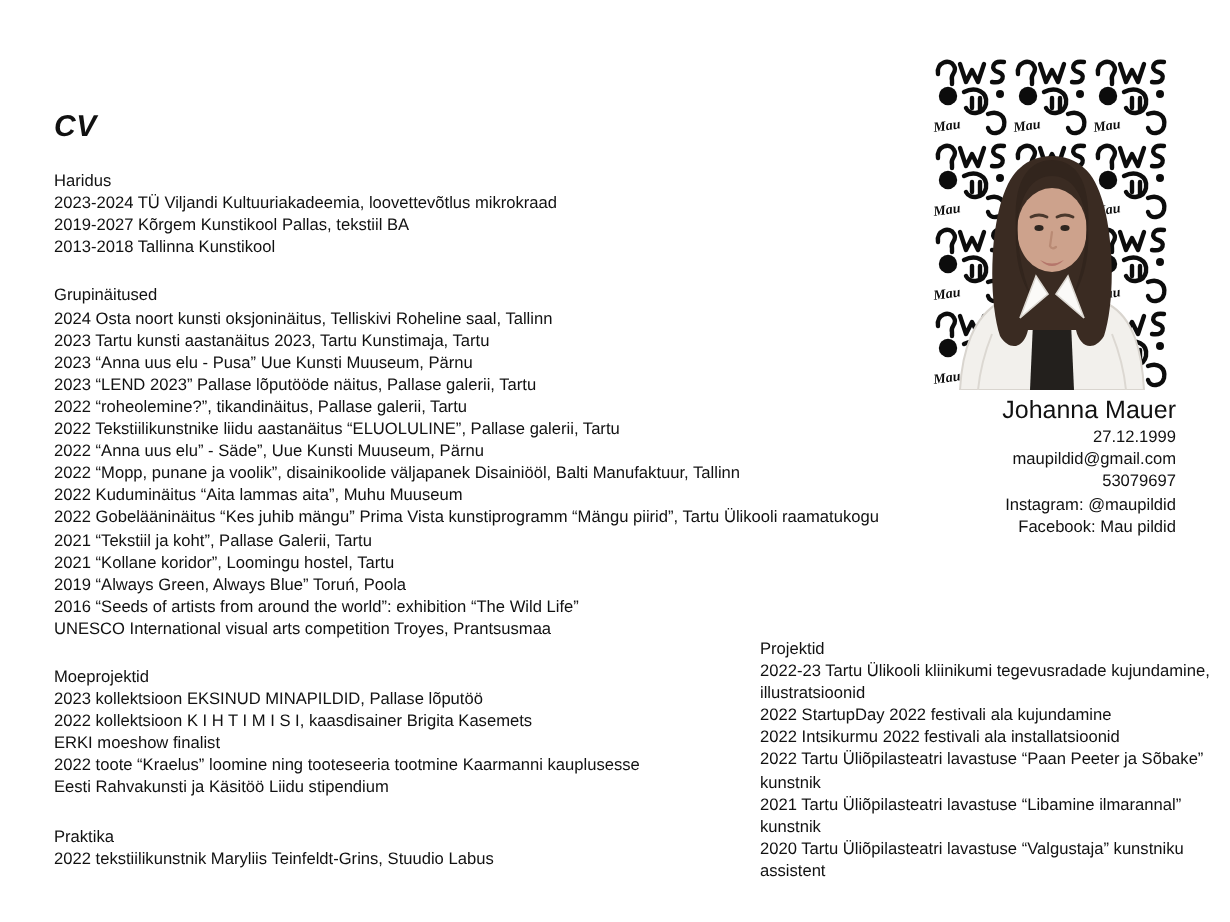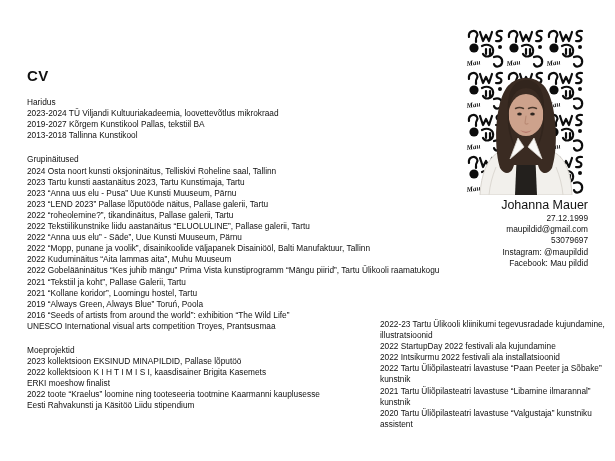--- a/index.html
+++ b/index.html
@@ -2,21 +2,21 @@
 <html><head>
 <meta charset="utf-8">
 <style>
   html,body{margin:0;padding:0;}
   body{
     width:615px;height:461px;position:relative;background:#ffffff;
     font-family:"Liberation Sans","DejaVu Sans",sans-serif;color:#111;
     overflow:hidden;
   }
   .left-col{position:absolute;left:27px;top:58px;width:445px;font-size:8.3px;line-height:11.1px;}
-  h1{font-size:15px;margin:12px 0 16px 0;font-weight:700;letter-spacing:.3px;}
+  h1{font-size:15px;margin:0 0 16px 0;font-weight:700;letter-spacing:.3px;font-style:italic;}
   section{margin:0 0 13px 0;}
   .sec-title{font-weight:400;}
   .yr{font-weight:400;}
   .nowrap .line{white-space:nowrap;}
   .photo{position:absolute;left:466px;top:27px;width:120px;height:168px;}
   .photo svg{display:block;}
   .contact{position:absolute;top:198px;right:27px;text-align:right;font-size:8.3px;line-height:11px;}
   .contact .name{font-size:12.5px;font-weight:400;line-height:14px;margin-bottom:1px;}
   .contact .social-gap{margin-top:1px;}
   .projektid{position:absolute;left:380px;top:319px;width:230px;font-size:8.3px;line-height:11.1px;}
@@ -61,20 +61,26 @@
     <div class="sec-title">Moeprojektid</div>
     <div>
         <div class="line"><span class="yr">2023</span> <span>kollektsioon EKSINUD MINAPILDID, Pallase lõputöö</span></div>
         <div class="line"><span class="yr">2022</span> <span>kollektsioon K I H T I M I S I, kaasdisainer Brigita Kasemets</span></div>
         <div class="line"><span>ERKI moeshow finalist</span></div>
         <div class="line"><span class="yr">2022</span> <span>toote “Kraelus” loomine ning tooteseeria tootmine Kaarmanni kauplusesse</span></div>
         <div class="line"><span>Eesti Rahvakunsti ja Käsitöö Liidu stipendium</span></div>
       </div>
   </section>
 
+  <section class="nowrap">
+    <div class="sec-title">Praktika</div>
+    <div>
+        <div class="line"><span class="yr">2022</span> <span>tekstiilikunstnik Maryliis Teinfeldt-Grins, Stuudio Labus</span></div>
+      </div>
+  </section>
 </div>
 
 <div class="photo">
   <svg width="120" height="168" viewBox="0 0 120 168" xmlns="http://www.w3.org/2000/svg">
     <defs>
       <pattern id="dd" width="40" height="42" patternUnits="userSpaceOnUse">
         <rect width="40" height="42" fill="#ffffff"></rect>
         <g stroke="#0c0c0c" fill="none" stroke-width="2.2" stroke-linecap="round" stroke-linejoin="round">
           <path d="M3,10 C2,4 9,2 11,6 C13,9 9,10 10,13 L10,15"></path>
           <path d="M14,5 L17,14 L20,8 L23,14 L26,5"></path>
@@ -115,20 +121,21 @@
 <div class="contact">
   <div class="name">Johanna Mauer</div>
   <div>27.12.1999</div>
   <div>maupildid@gmail.com</div>
   <div>53079697</div>
   <div class="social-gap">Instagram: @maupildid</div>
   <div>Facebook: Mau pildid</div>
 </div>
 
 <div class="projektid">
+  <div class="sec-title">Projektid</div>
   <div>
       <div class="line"><span class="yr">2022-23</span> <span>Tartu Ülikooli kliinikumi tegevusradade kujundamine, illustratsioonid</span></div>
       <div class="line"><span class="yr">2022</span> <span>StartupDay 2022 festivali ala kujundamine</span></div>
       <div class="line"><span class="yr">2022</span> <span>Intsikurmu 2022 festivali ala installatsioonid</span></div>
       <div class="line"><span class="yr">2022</span> <span>Tartu Üliõpilasteatri lavastuse “Paan Peeter ja Sõbake” kunstnik</span></div>
       <div class="line"><span class="yr">2021</span> <span>Tartu Üliõpilasteatri lavastuse “Libamine ilmarannal” kunstnik</span></div>
       <div class="line"><span class="yr">2020</span> <span>Tartu Üliõpilasteatri lavastuse “Valgustaja” kunstniku assistent</span></div>
     </div>
 </div>
 

